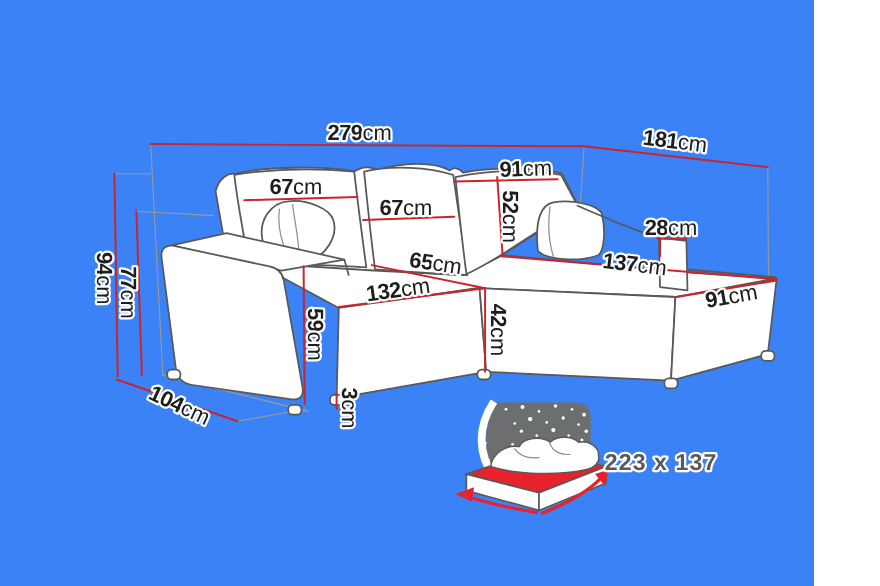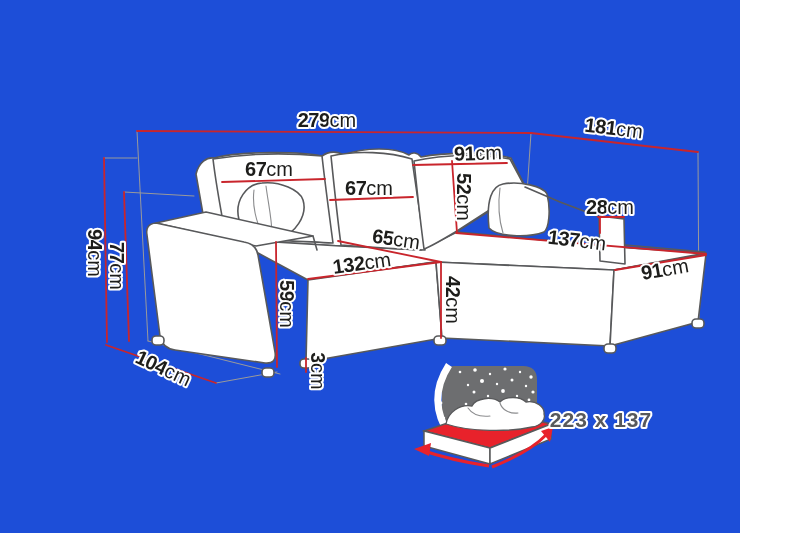--- a/index.html
+++ b/index.html
@@ -1,16 +1,16 @@
 <!DOCTYPE html>
 <html><head>
 <meta charset="utf-8">
 <style>
   html,body{margin:0;padding:0;background:#fff;}
-  .stage{width:740px;height:533px;background:#1d4ed8;position:relative;overflow:hidden;}
+  .stage{width:740px;height:533px;background:#3b82f6;position:relative;overflow:hidden;}
   svg{display:block;}
   text{font-family:"Liberation Sans","DejaVu Sans",sans-serif;
        paint-order:stroke fill;stroke:#ffffff;stroke-width:4px;stroke-linejoin:round;}
   .dim-label{font-size:20px;fill:#1d1d1b;}
   .num{font-weight:bold;letter-spacing:-0.5px;}
   .unit{font-weight:normal;letter-spacing:0;}
   .sleep-label{font-size:21px;font-weight:bold;fill:#58595b;letter-spacing:1px;}
   .outline{fill:none;stroke:#58595b;stroke-width:1.6;stroke-linejoin:round;stroke-linecap:round;}
   .fillwhite{fill:#ffffff;stroke:#58595b;stroke-width:1.6;stroke-linejoin:round;stroke-linecap:round;}
   .helper{fill:none;stroke:#9a9a9a;stroke-width:1;stroke-linecap:round;}

